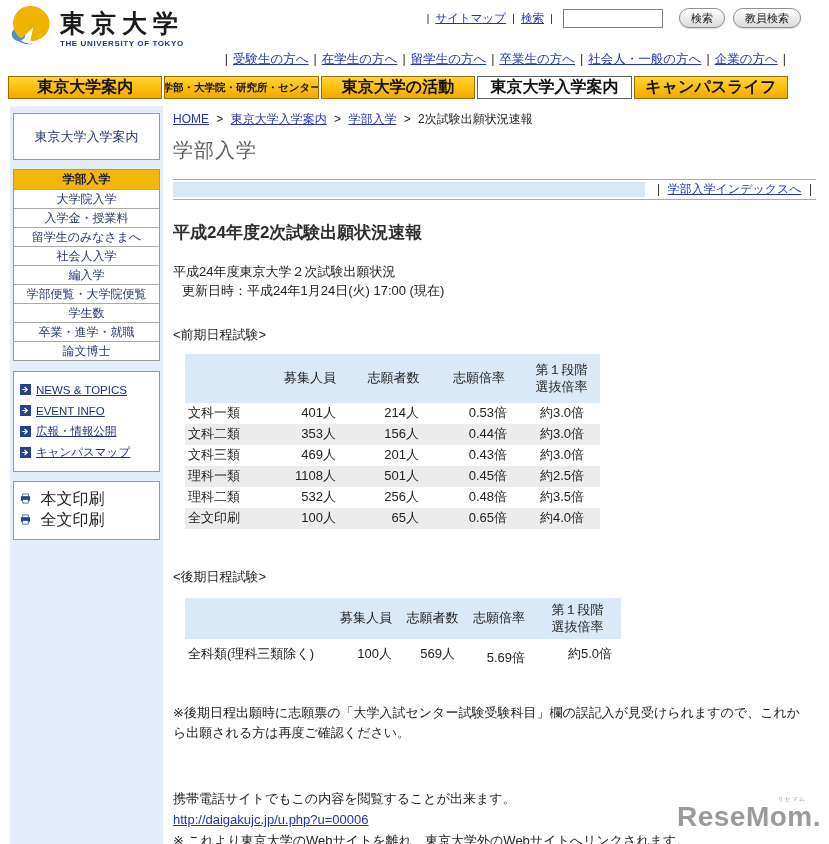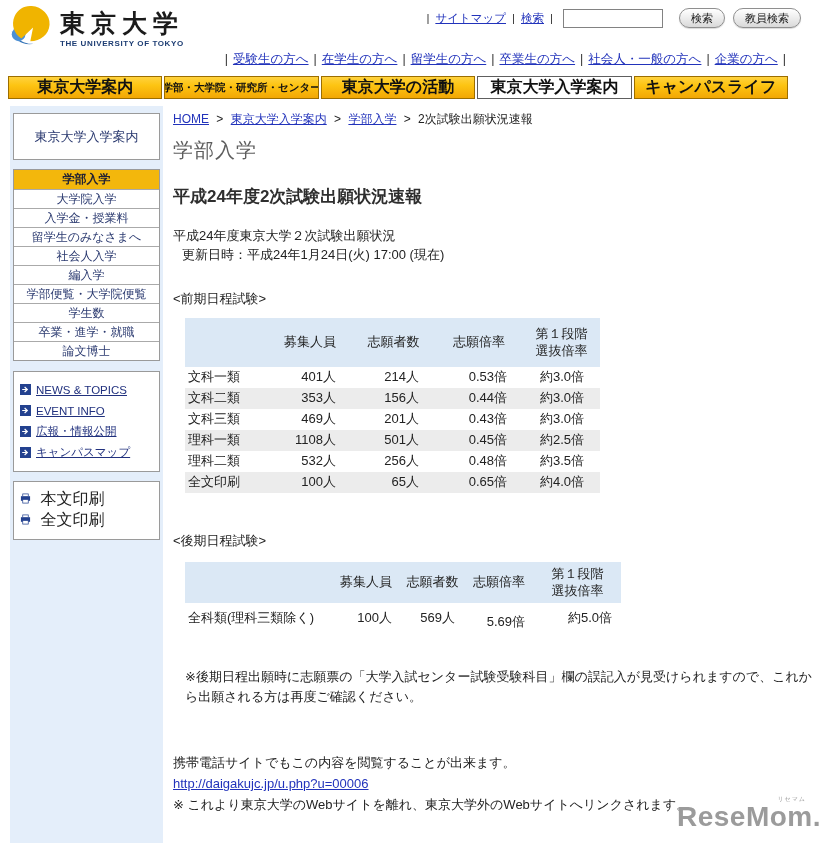--- a/index.html
+++ b/index.html
@@ -73,21 +73,21 @@
   table.t1 th { height:49px; }
   table.t2 th { height:41px; }
   table.t1 td { height:21px; }
   table.t2 td { height:31px; }
   .dtable td.cat { text-align:left; padding-left:3px; }
   .dtable td.num { text-align:right; padding-right:16px; }
   table.t2 td.num { padding-right:9px; }
   table.t1 tbody tr:nth-child(even) { background:#ececec; }
   td.vtop { vertical-align:top; padding-top:10px; }
 
-  .note { margin-top:33px; font-size:13px; line-height:1.6; max-width:630px;margin-left:12px; }
+  .note { margin-top:33px; font-size:13px; line-height:1.6; max-width:630px; }
   .mobile-block { margin-top:45px; font-size:13px; line-height:1.6; }
   .mobile-link { font-size:13px; }
 
   
   .watermark { position:absolute; right:8px; top:801px; color:#9b9b9b; font-weight:bold; font-size:28px; letter-spacing:0.5px; }
   .watermark .ruby { position:absolute; top:-6px; right:15px; font-size:6px; font-weight:normal; letter-spacing:1px; color:#9b9b9b; }
 </style>
 </head>
 <body>
 
@@ -208,20 +208,28 @@
         <span class="sep">&gt;</span>
         <a class="link">東京大学入学案内</a>
         <span class="sep">&gt;</span>
         <a class="link">学部入学</a>
         <span class="sep">&gt;</span>
         <span>2次試験出願状況速報</span>
       </div>
 
       <div class="page-title">学部入学</div>
 
+      <div class="index-bar">
+        <div class="index-strip"></div>
+        <div class="index-linkarea">
+          <span class="pipe">|</span>
+          <a class="link">学部入学インデックスへ</a>
+          <span class="pipe">|</span>
+        </div>
+      </div>
 
       <div class="heading">平成24年度2次試験出願状況速報</div>
 
       <div class="intro">
         <div class="l1">平成24年度東京大学２次試験出願状況</div>
         <div class="l2">更新日時：平成24年1月24日(火) 17:00 (現在)</div>
       </div>
 
       <div class="sec-label">&lt;前期日程試験&gt;</div>
 

